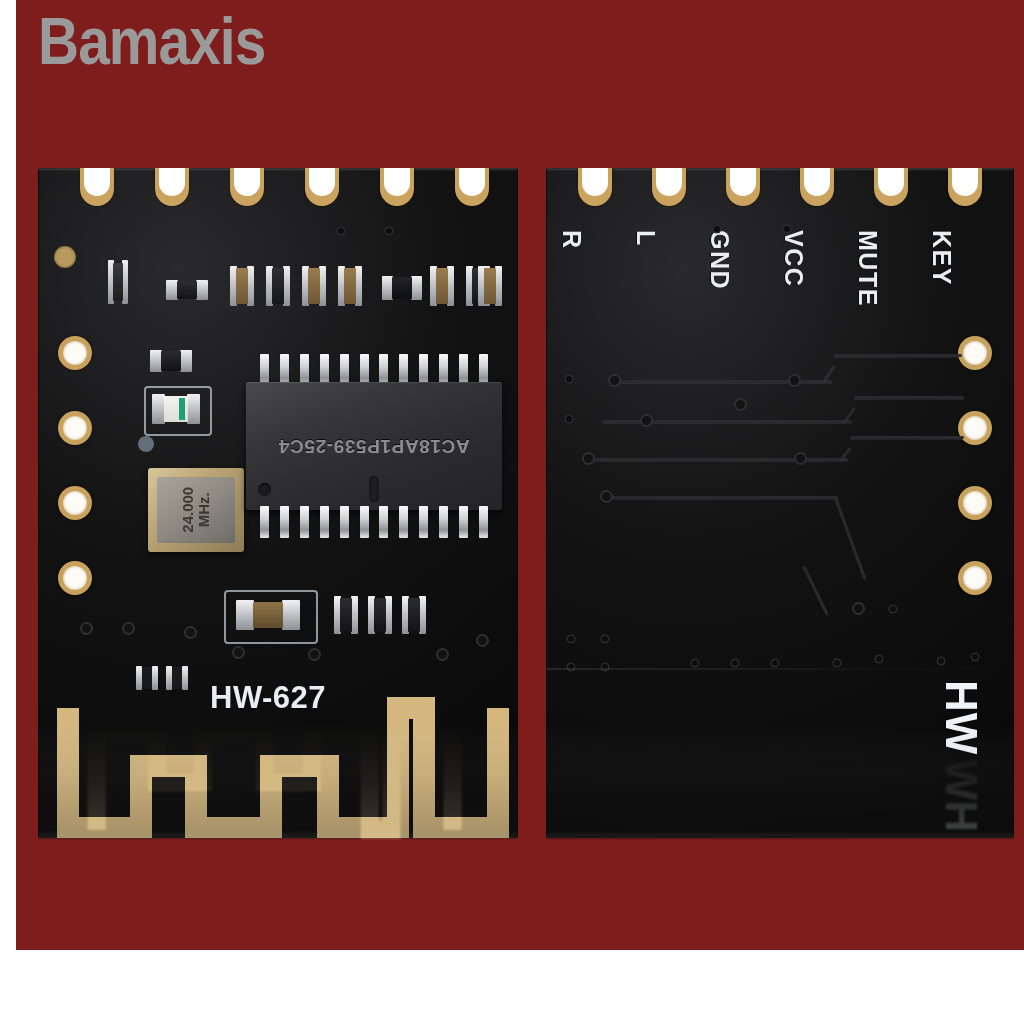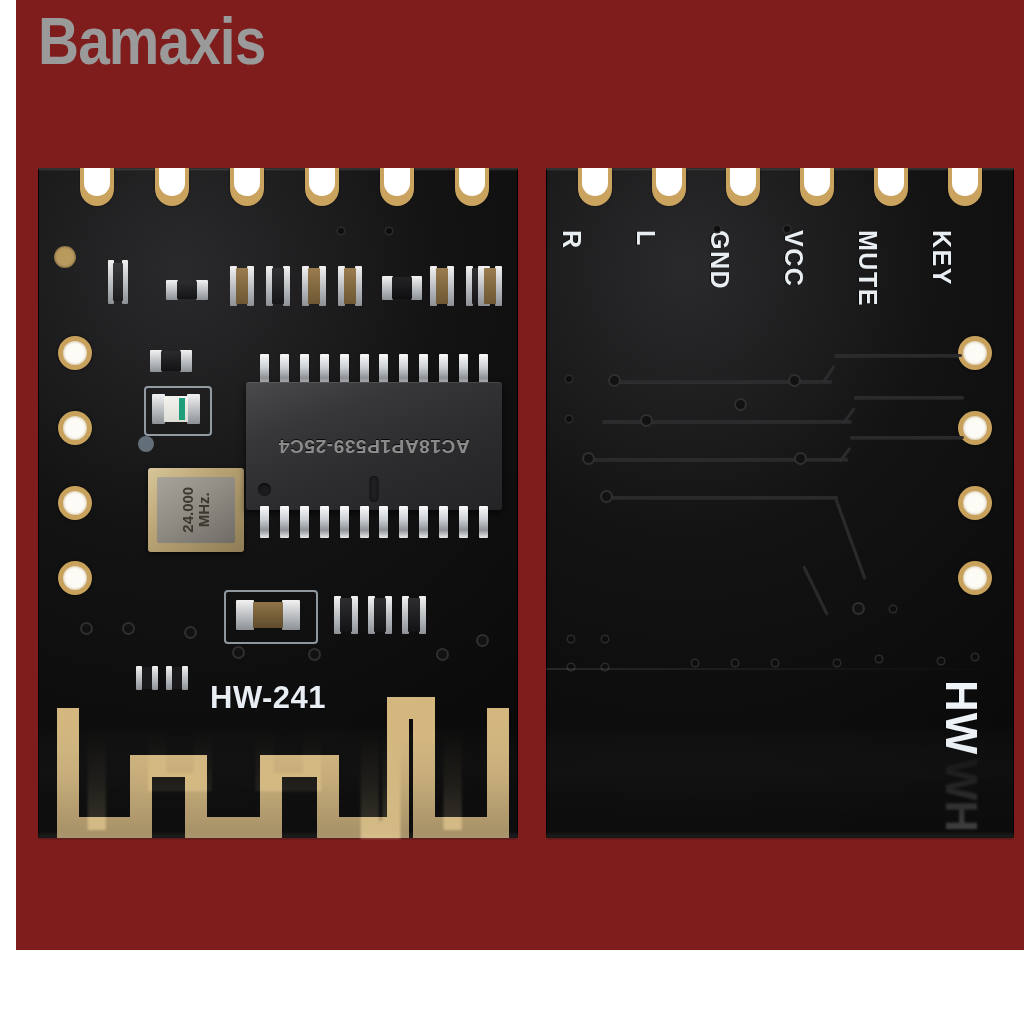--- a/index.html
+++ b/index.html
@@ -363,21 +363,21 @@
     <div class="via" style="left:44px;top:456px;"></div>
     <div class="via" style="left:86px;top:456px;"></div>
     <div class="via" style="left:148px;top:460px;"></div>
     <div class="via" style="left:196px;top:480px;"></div>
     <div class="via" style="left:272px;top:482px;"></div>
     <div class="via" style="left:400px;top:482px;"></div>
     <div class="via" style="left:440px;top:468px;"></div>
     <div class="microvia" style="left:300px;top:60px;"></div>
     <div class="microvia" style="left:348px;top:60px;"></div>
 
-    <div id="model-text" style="left:172px;top:512px;">HW-241</div>
+    <div id="model-text" style="left:172px;top:512px;">HW-627</div>
 
     <div id="antenna" style="left:8px;top:528px;">
       <svg width="470" height="145" viewBox="0 0 470 145" xmlns="http://www.w3.org/2000/svg">
         <path d="M22,12 L22,132 L95,132 L95,70 L150,70 L150,132 L225,132 L225,70 L282,70
                  L282,132 L352,132 L352,12 L378,12 L378,132 L452,132 L452,12" fill="none" stroke="#d3b77f" stroke-width="22" stroke-linecap="butt" stroke-linejoin="miter"></path>
       </svg>
     </div>
 
     <div class="board-edge-bot"></div>
   </div>

